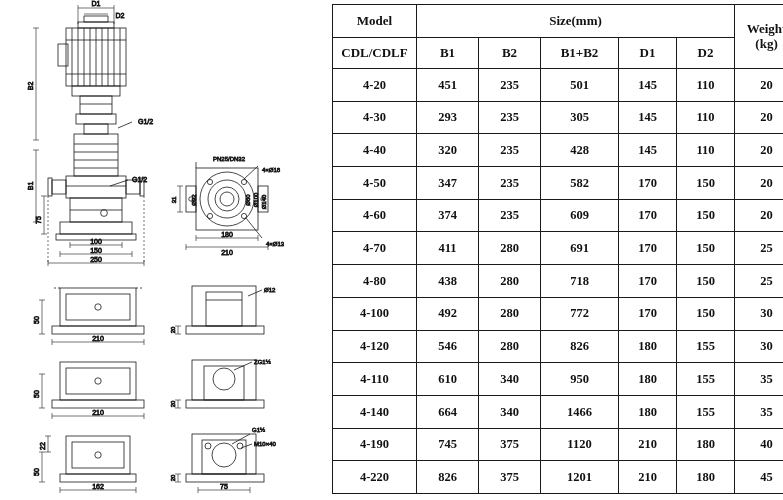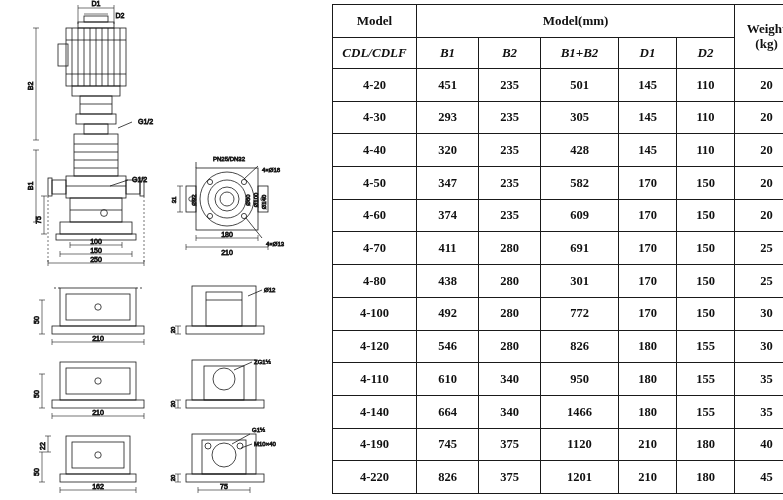--- a/index.html
+++ b/index.html
@@ -71,21 +71,21 @@
     font-size: 13px;
   }
   .col-model { width: 84px; }
   .col-b1 { width: 62px; }
   .col-b2 { width: 62px; }
   .col-sum { width: 78px; }
   .col-d1 { width: 58px; }
   .col-d2 { width: 58px; }
   .col-w { width: 64px; }
   .hdr-row1 th { height: 32px; }
-  .hdr-row2 th { height: 30px; font-style: italic; }
+  .hdr-row2 th { height: 30px; }
   table.spec tbody tr { height: 32px; }
   .wt-line1 { display:block; }
   .wt-line2 { display:block; }
 </style>
 </head>
 <body>
 
 <div id="page">
 
   <div id="drawing">
@@ -353,21 +353,21 @@
           <col class="col-b1">
           <col class="col-b2">
           <col class="col-sum">
         <col class="col-d1">
           <col class="col-d2">
           <col class="col-w">
       </colgroup>
       <thead>
         <tr class="hdr-row1">
           <th rowspan="1">Model</th>
-          <th colspan="5">Model(mm)</th>
+          <th colspan="5">Size(mm)</th>
           <th rowspan="2">
             <span class="wt-line1">Weight</span>
             <span class="wt-line2">(kg)</span>
           </th>
         </tr>
         <tr class="hdr-row2">
           <th>CDL/CDLF</th>
           <th>B1</th>
           <th>B2</th>
           <th>B1+B2</th>
@@ -427,21 +427,21 @@
             <td>280</td>
             <td>691</td>
             <td>170</td>
             <td>150</td>
             <td>25</td>
           </tr>
           <tr>
             <td>4-80</td>
             <td>438</td>
             <td>280</td>
-            <td>301</td>
+            <td>718</td>
             <td>170</td>
             <td>150</td>
             <td>25</td>
           </tr>
           <tr>
             <td>4-100</td>
             <td>492</td>
             <td>280</td>
             <td>772</td>
             <td>170</td>

